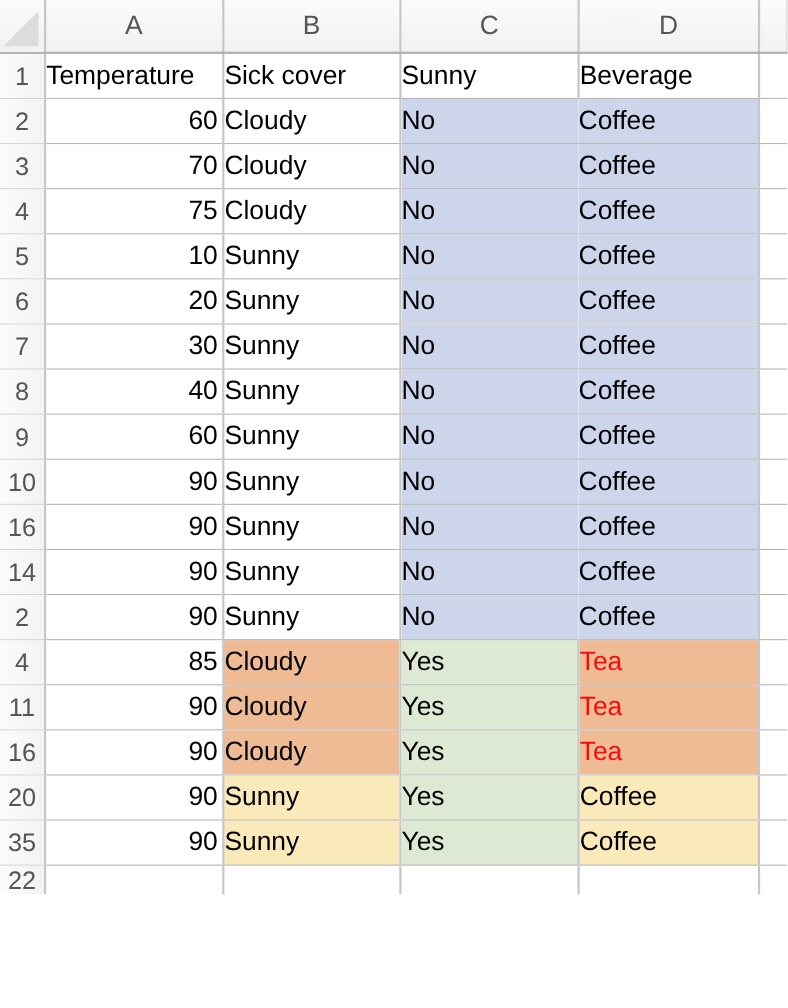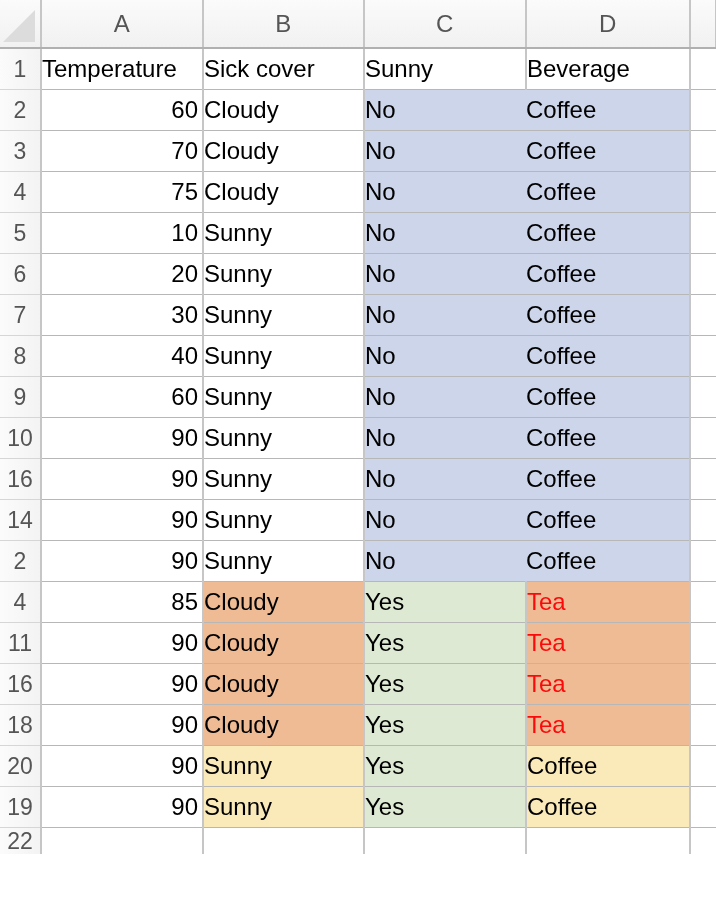--- a/index.html
+++ b/index.html
@@ -251,37 +251,29 @@
         </tr>
         <tr class="datarow">
           <td class="rownum">16</td>
           <td class="cell num">90</td>
           <td class="cell txt" style="background: rgb(239, 187, 148);">Cloudy</td>
           <td class="cell txt" style="background: rgb(221, 233, 211);">Yes</td>
           <td class="cell txt red-text" style="background: rgb(239, 187, 148);">Tea</td>
           <td class="cell" style="border-right: none;"></td>
         </tr>
         <tr class="datarow">
-          <td class="rownum">18</td>
-          <td class="cell num">90</td>
-          <td class="cell txt" style="background: rgb(239, 187, 148);">Cloudy</td>
-          <td class="cell txt" style="background: rgb(221, 233, 211);">Yes</td>
-          <td class="cell txt red-text" style="background: rgb(239, 187, 148);">Tea</td>
-          <td class="cell" style="border-right: none;"></td>
-        </tr>
-        <tr class="datarow">
           <td class="rownum">20</td>
           <td class="cell num">90</td>
           <td class="cell txt" style="background: rgb(251, 234, 185);">Sunny</td>
           <td class="cell txt" style="background: rgb(221, 233, 211);">Yes</td>
           <td class="cell txt" style="background: rgb(251, 234, 185);">Coffee</td>
           <td class="cell" style="border-right: none;"></td>
         </tr>
         <tr class="datarow">
-          <td class="rownum">19</td>
+          <td class="rownum">35</td>
           <td class="cell num">90</td>
           <td class="cell txt" style="background: rgb(251, 234, 185);">Sunny</td>
           <td class="cell txt" style="background: rgb(221, 233, 211);">Yes</td>
           <td class="cell txt" style="background: rgb(251, 234, 185);">Coffee</td>
           <td class="cell" style="border-right: none;"></td>
         </tr>
         <tr class="partialrow">
           <td class="rownum" style="height: 26px; line-height: 26px;">22</td>
           <td class="cell num"></td>
           <td class="cell txt"></td>

